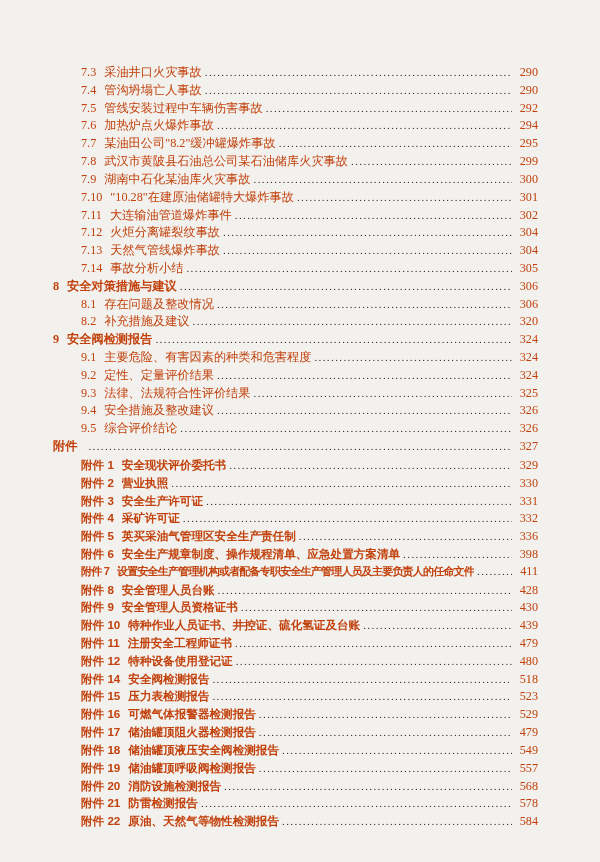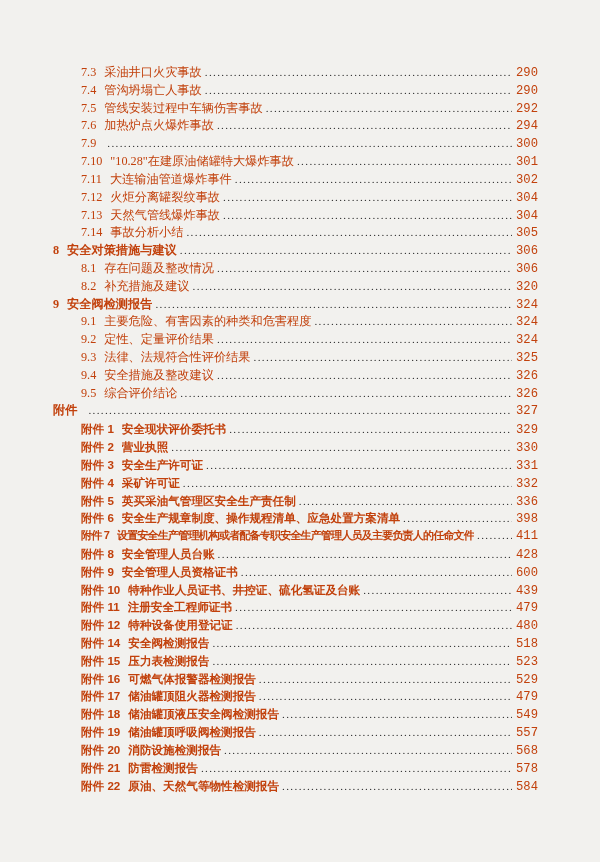--- a/index.html
+++ b/index.html
@@ -62,21 +62,20 @@
     color: #2b2b2b;
   }
   .leader::after {
     content: "......................................................................................................................................................................................";
   }
   .pageno {
     flex-shrink: 0;
     min-width: 24px;
     text-align: right;
     font-size: 12.2px;
-    font-family: Liberation Mono, monospace;
   }
   .row.condensed .title,
   .row.condensed .label {
     letter-spacing: -0.8px;
     font-size: 11px;
   }
 </style>
 </head>
 <body>
 
@@ -103,24 +102,37 @@
     <span class="pageno">292</span>
   </div>
 
   <div class="row l2">
     <span class="label">7.6</span>
     <span class="title">加热炉点火爆炸事故</span>
     <span class="leader"></span>
     <span class="pageno">294</span>
   </div>
 
-
+  <div class="row l2">
+    <span class="label">7.7</span>
+    <span class="title">某油田公司"8.2"缓冲罐爆炸事故</span>
+    <span class="leader"></span>
+    <span class="pageno">295</span>
+  </div>
+
+  <div class="row l2">
+    <span class="label">7.8</span>
+    <span class="title">武汉市黄陂县石油总公司某石油储库火灾事故</span>
+    <span class="leader"></span>
+    <span class="pageno">299</span>
+  </div>
 
   <div class="row l2">
     <span class="label">7.9</span>
+    <span class="title">湖南中石化某油库火灾事故</span>
     <span class="leader"></span>
     <span class="pageno">300</span>
   </div>
 
   <div class="row l2">
     <span class="label">7.10</span>
     <span class="title">"10.28"在建原油储罐特大爆炸事故</span>
     <span class="leader"></span>
     <span class="pageno">301</span>
   </div>
@@ -276,21 +288,21 @@
     <span class="label">附件 8</span>
     <span class="title">安全管理人员台账</span>
     <span class="leader"></span>
     <span class="pageno">428</span>
   </div>
 
   <div class="row l2 hei">
     <span class="label">附件 9</span>
     <span class="title">安全管理人员资格证书</span>
     <span class="leader"></span>
-    <span class="pageno">600</span>
+    <span class="pageno">430</span>
   </div>
 
   <div class="row l2 hei">
     <span class="label">附件 10</span>
     <span class="title">特种作业人员证书、井控证、硫化氢证及台账</span>
     <span class="leader"></span>
     <span class="pageno">439</span>
   </div>
 
   <div class="row l2 hei">

